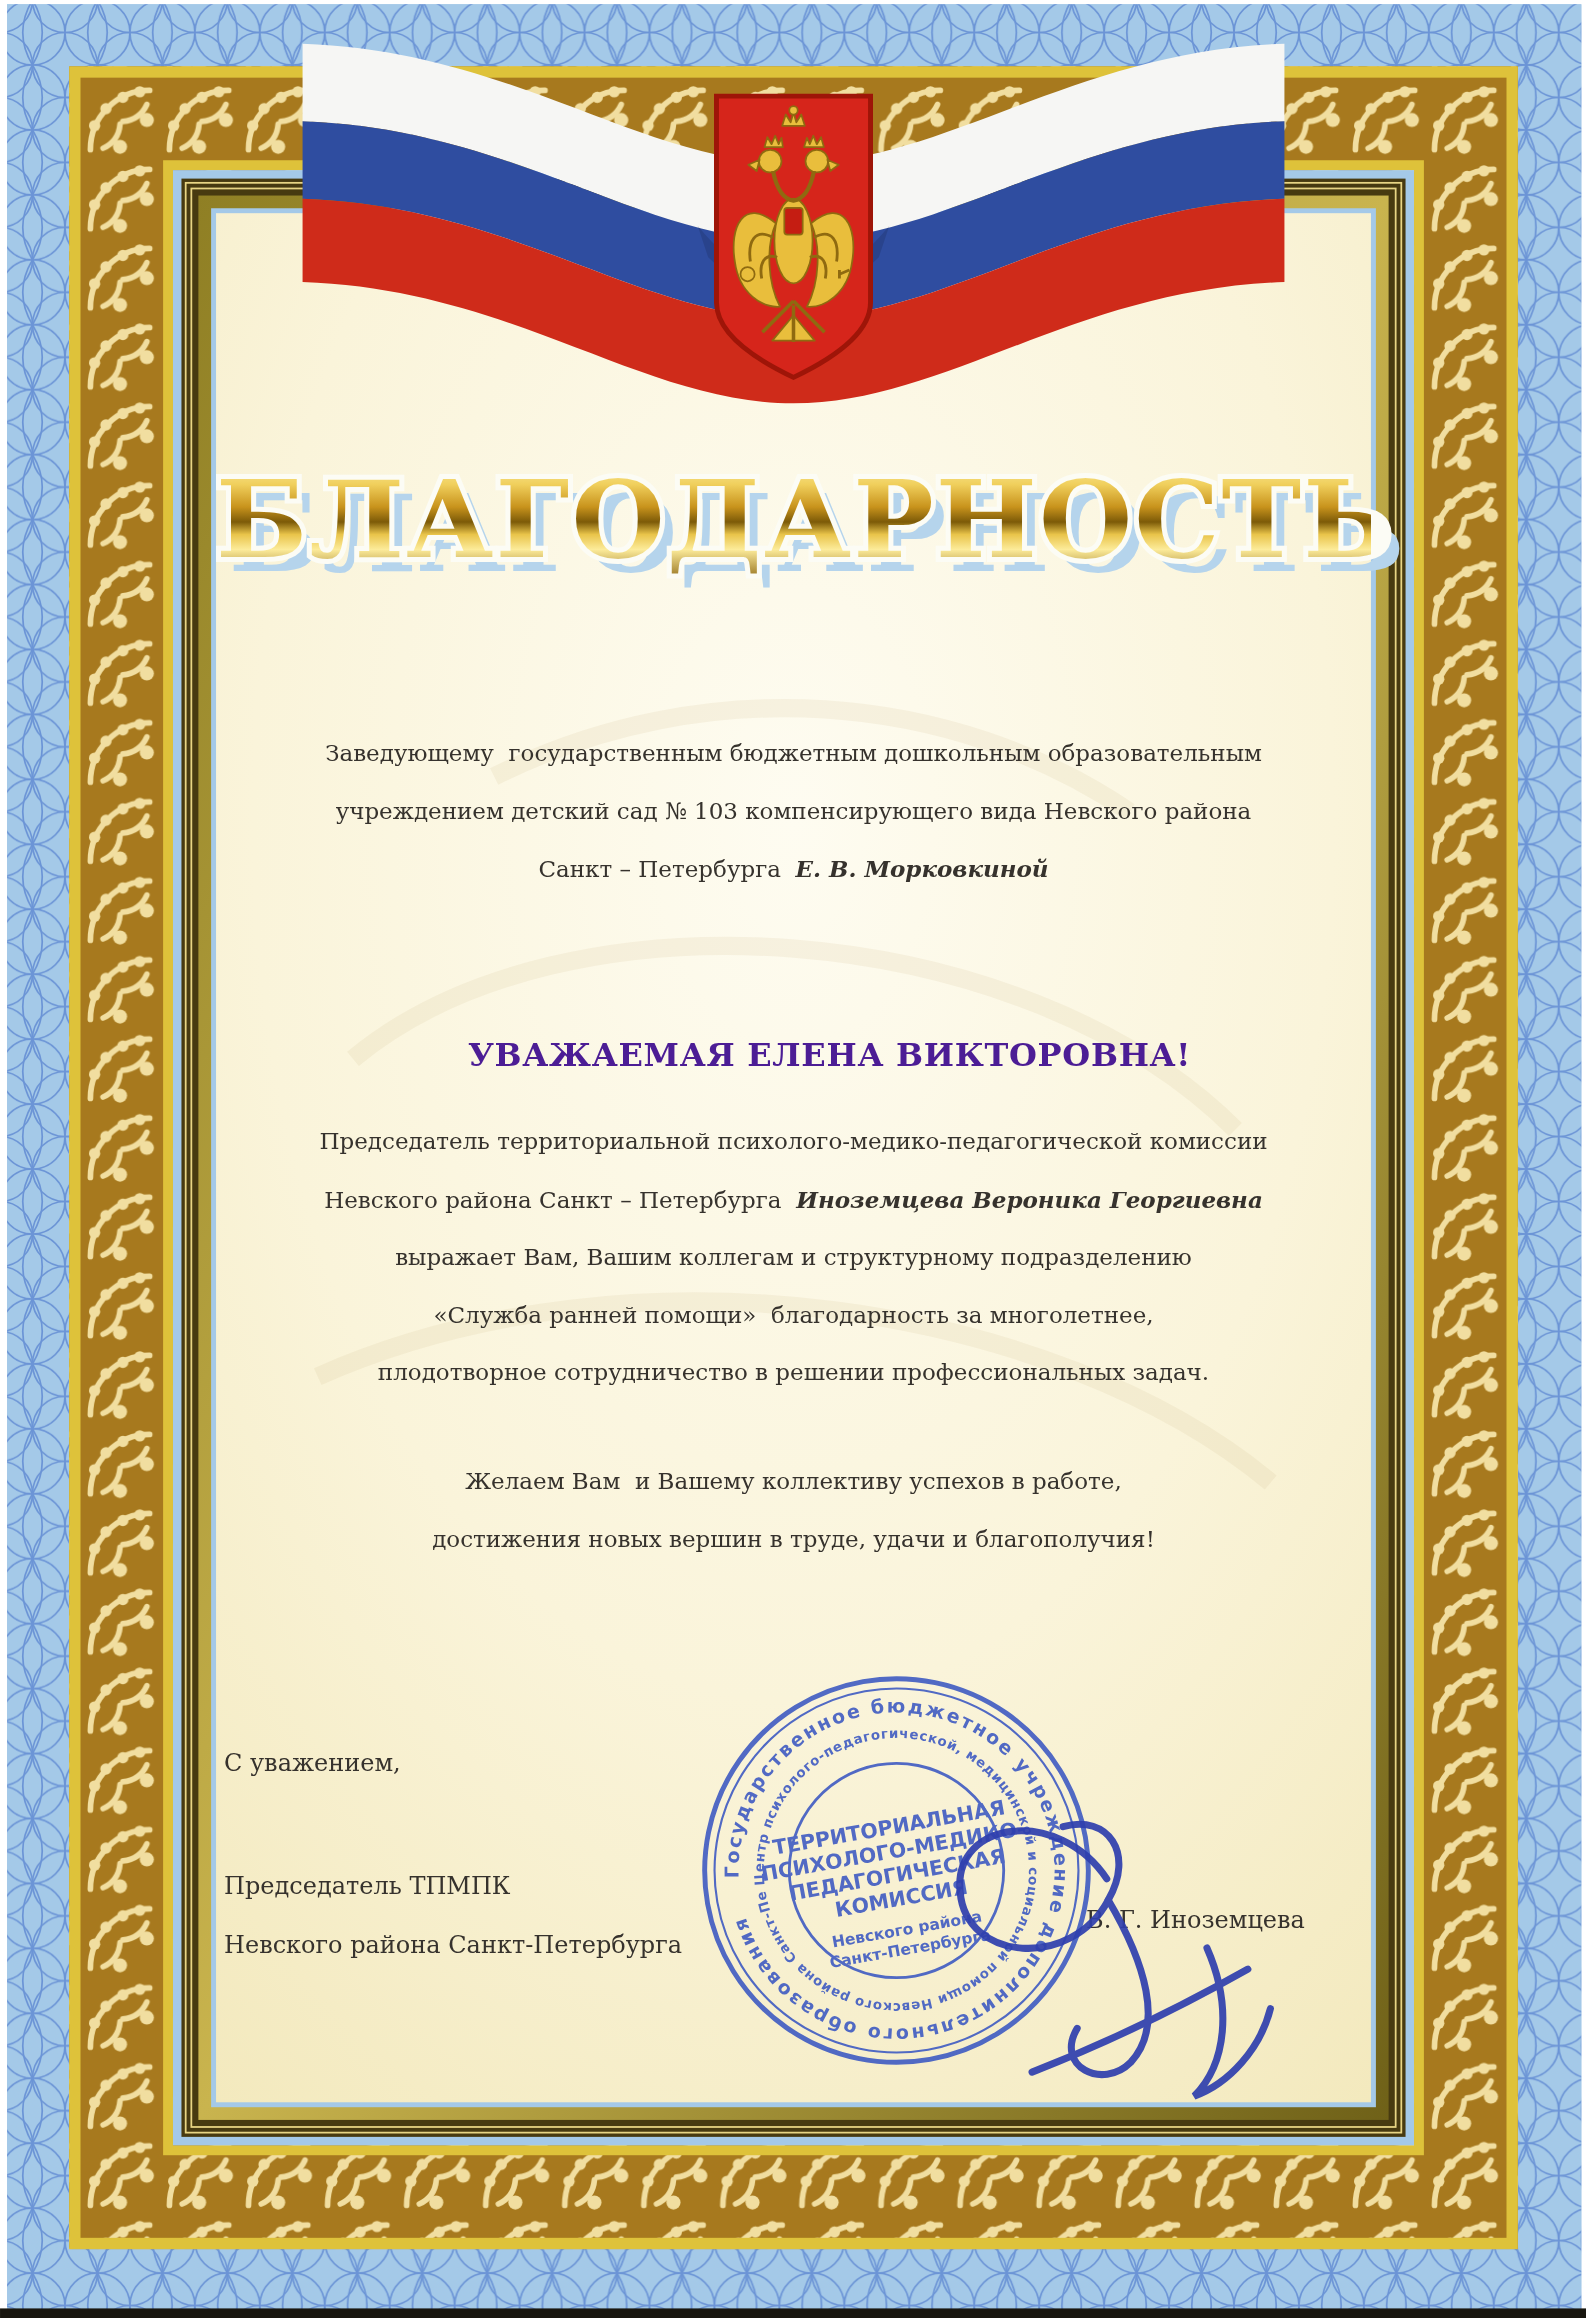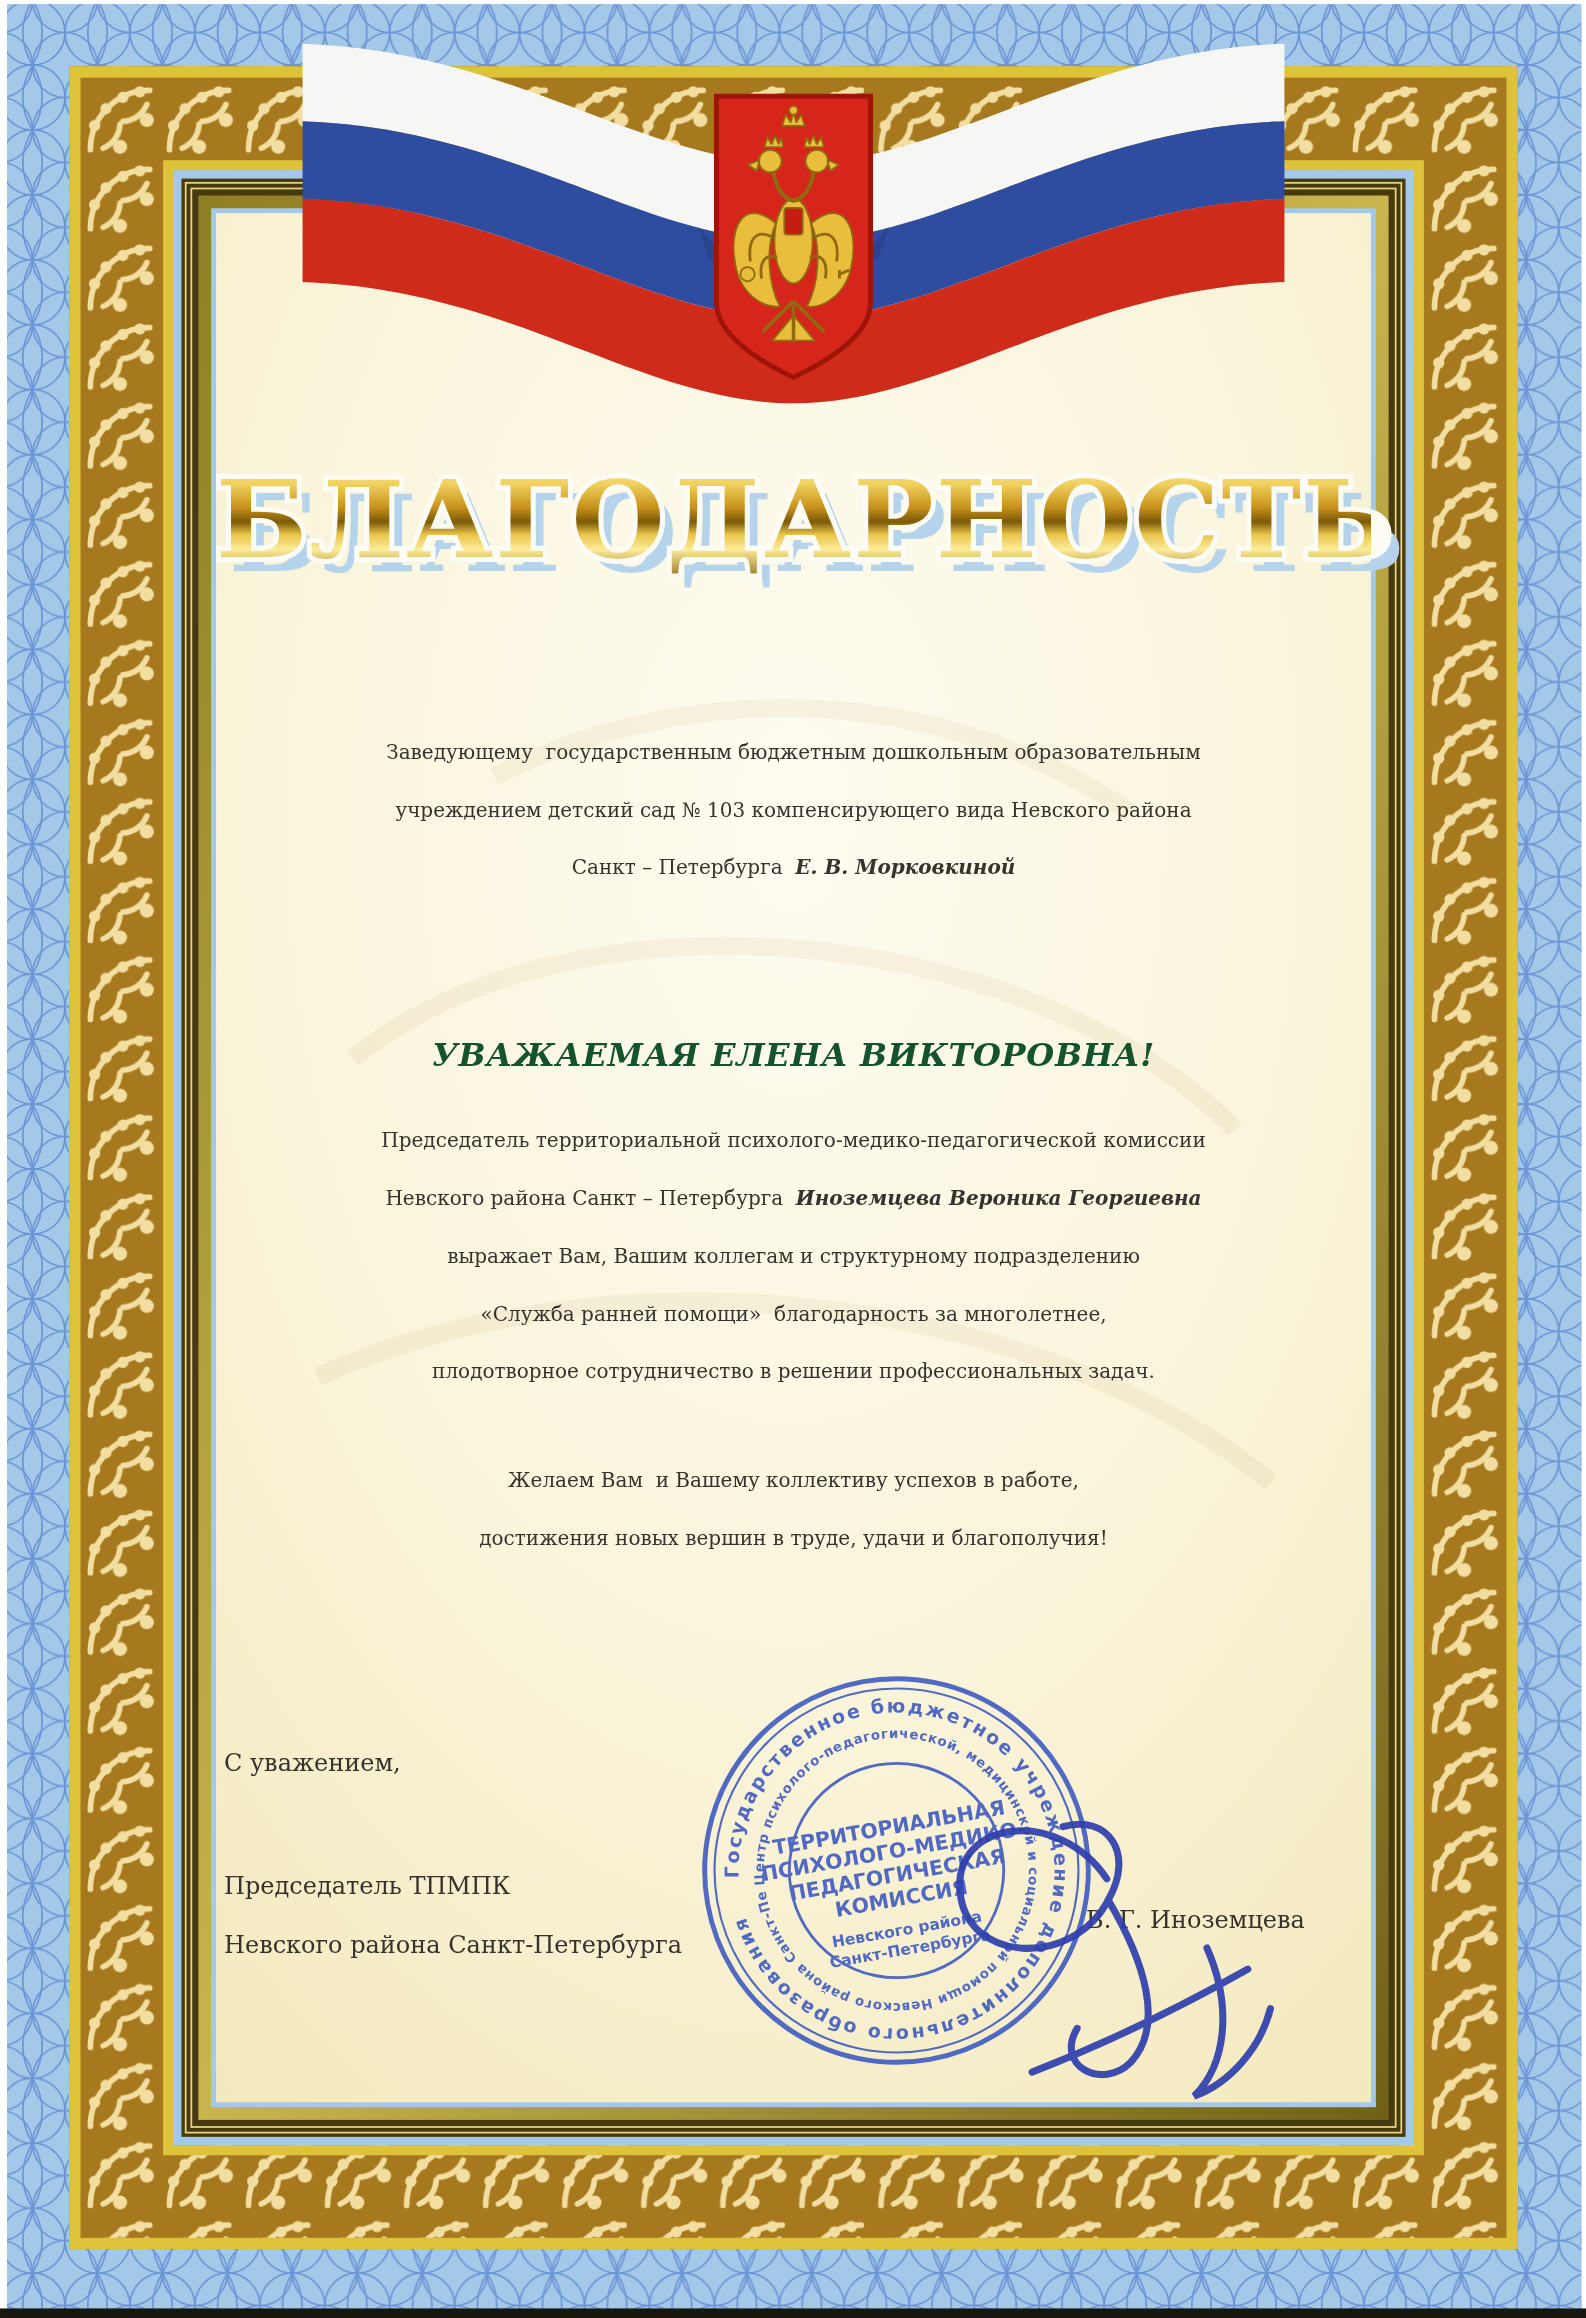--- a/index.html
+++ b/index.html
@@ -2,23 +2,23 @@
 <html style="font-size:11.3px"><head>
 <meta charset="utf-8">
 <style>
   html,body{margin:0;padding:0;background:#e8e8e8;}
   #page{position:relative;width:1587px;height:2319px;background:#ffffff;overflow:hidden;
         font-family:"DejaVu Serif",serif;}
   svg{display:block}
   .abs{position:absolute;}
   
   .line{position:absolute;left:216px;width:1155px;text-align:center;color:#36322d;
-        font-family:"DejaVu Serif",serif;font-size:20px;white-space:pre-wrap;line-height:1.2;}
+        font-family:"DejaVu Serif",serif;font-size:23px;white-space:pre-wrap;line-height:1.2;}
   .emph{font-weight:bold;font-style:italic;text-align:right;}
-  .salutation{font-weight:bold;font-style:italic;font-size:32px;letter-spacing:0.7px;color:#14532d;}
+  .salutation{font-weight:bold;font-size:32px;letter-spacing:0.7px;color:#4c1d95;margin-left:36px;}
   .footer-line{position:absolute;color:#36322d;font-size:24px;white-space:pre-wrap;
         font-family:"DejaVu Serif",serif;}
   
   .title-layer{position:absolute;left:0;right:0;top:0;text-align:right;
         font-family:"DejaVu Serif",serif;font-weight:bold;font-size:107px;letter-spacing:2.1px;
         white-space:nowrap;}
   .title-shadow{color:#b5d4ec;transform:translate(12.7px,14px);}
   .title-outline{color:#fcfcf5;-webkit-text-stroke:10px #fcfcf5;}
   .title-gold{background:linear-gradient(180deg,#fdf4b0 0%,#f0cf5c 22%,#c8931c 40%,#7c5a08 52%,
         #e9c círculo 0, #e9c44a 62%,#fceb9a 74%,#8a6410 100%);

